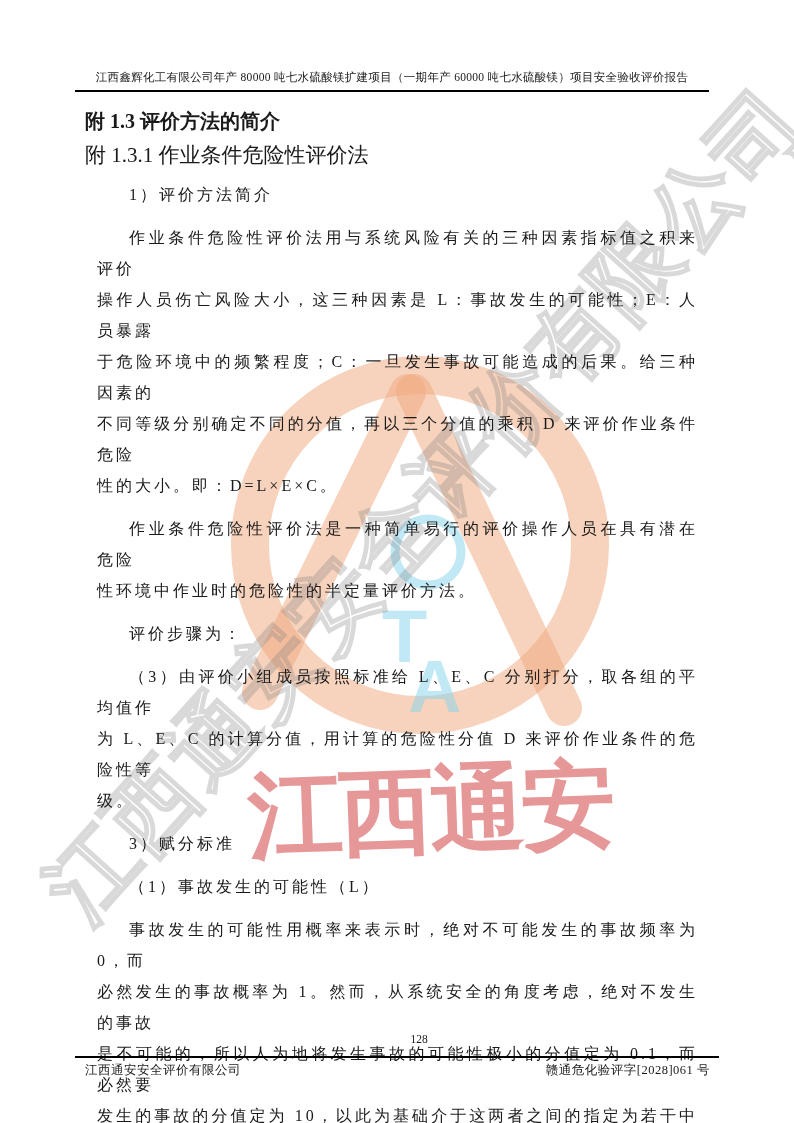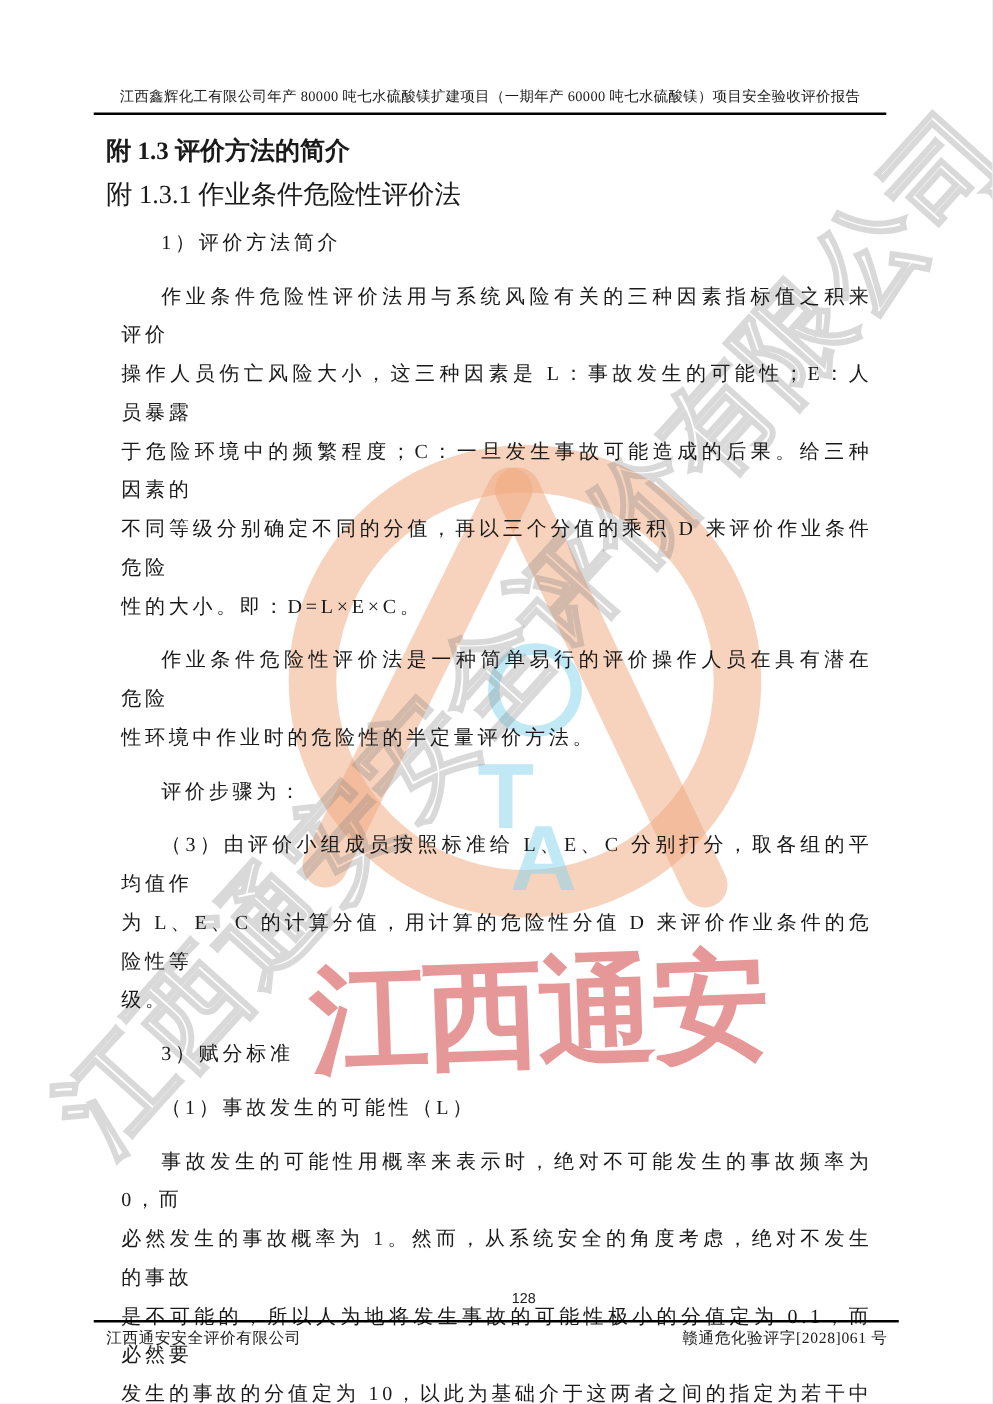--- a/index.html
+++ b/index.html
@@ -47,21 +47,21 @@
   .para {
     font-size: 16px; line-height: 31px; margin:12px;
     letter-spacing: 3px;
     text-indent: 2em;
     white-space: pre-line;
     text-align: justify;
   }
   .pagenum {
     position:absolute; left:0; right:0; top:1033px;
     text-align:center; font-size:11.5px;
-    font-family:Liberation Sans, sans-serif;
+    font-family:Liberation Serif, serif;
     margin-left:44px;
   }
   .foot-rule { position:absolute; left:75px; right:75px; top:1056px; border-top:2px solid #000; }
   .foot-row {
     position:absolute; left:85px; right:84px; top:1062px;
     display:flex; justify-content:space-between;
     font-size:12.5px; letter-spacing:0.5px;
   }
 </style>
 </head>

